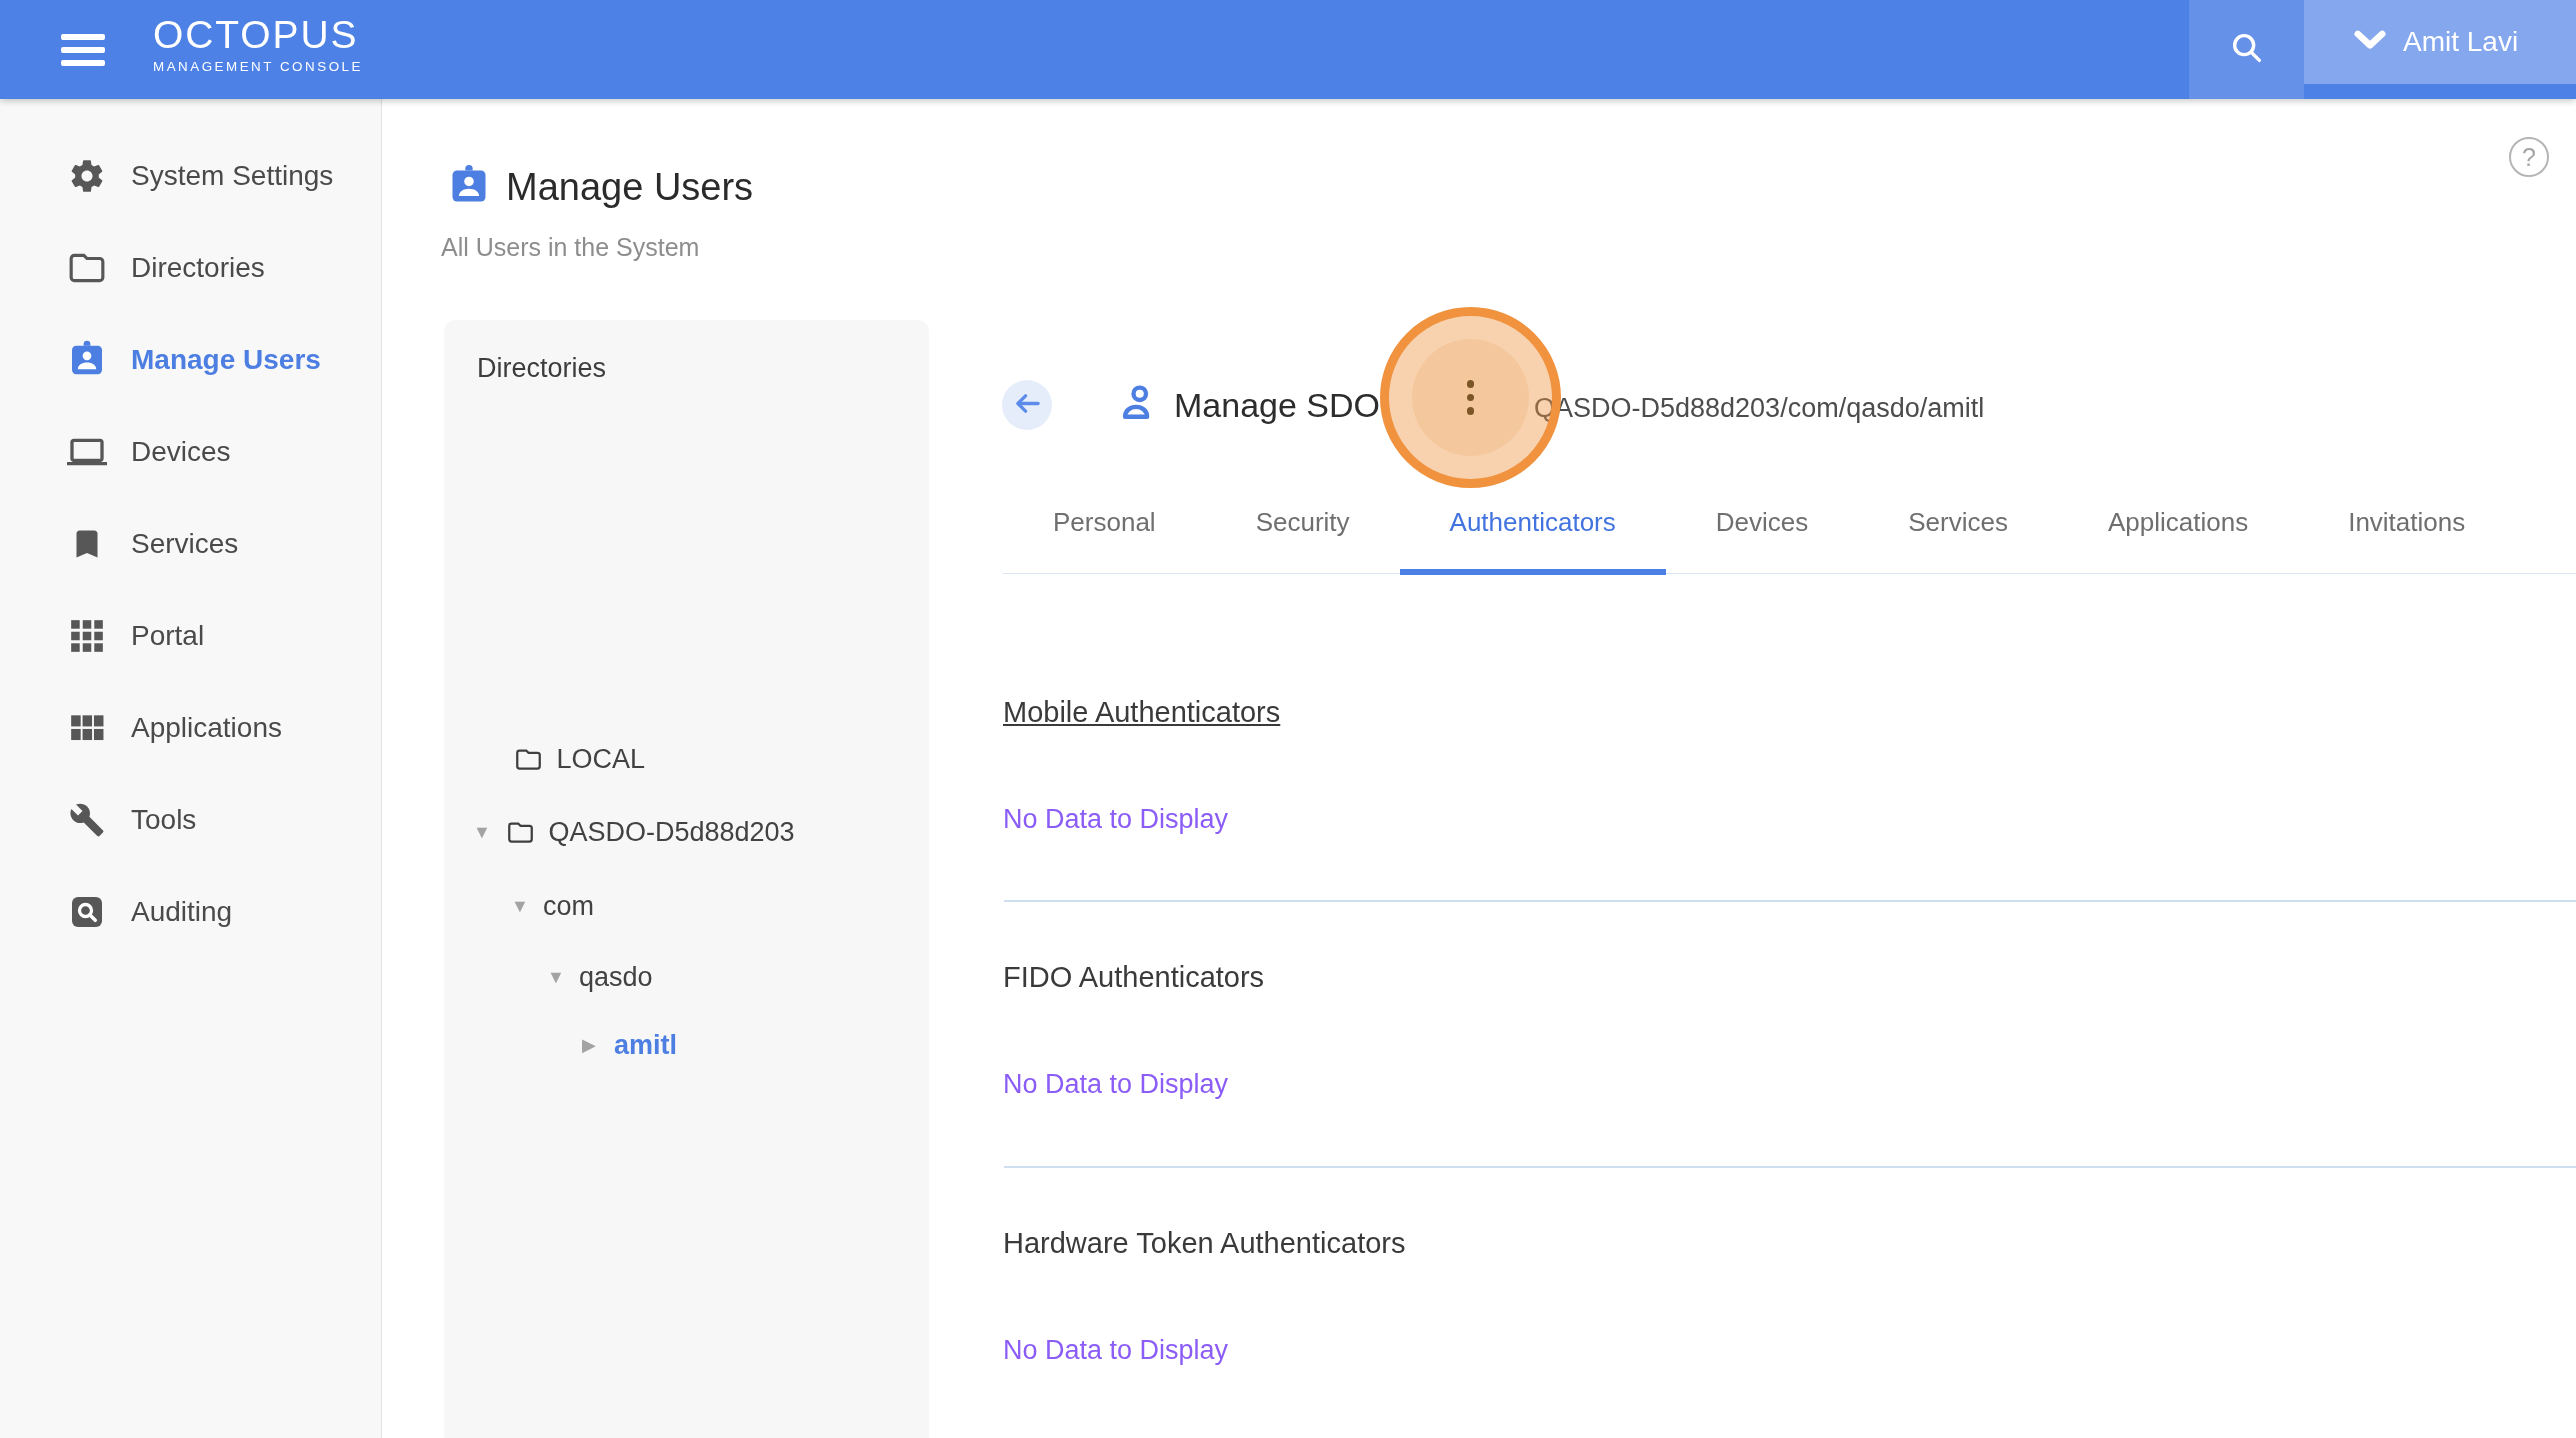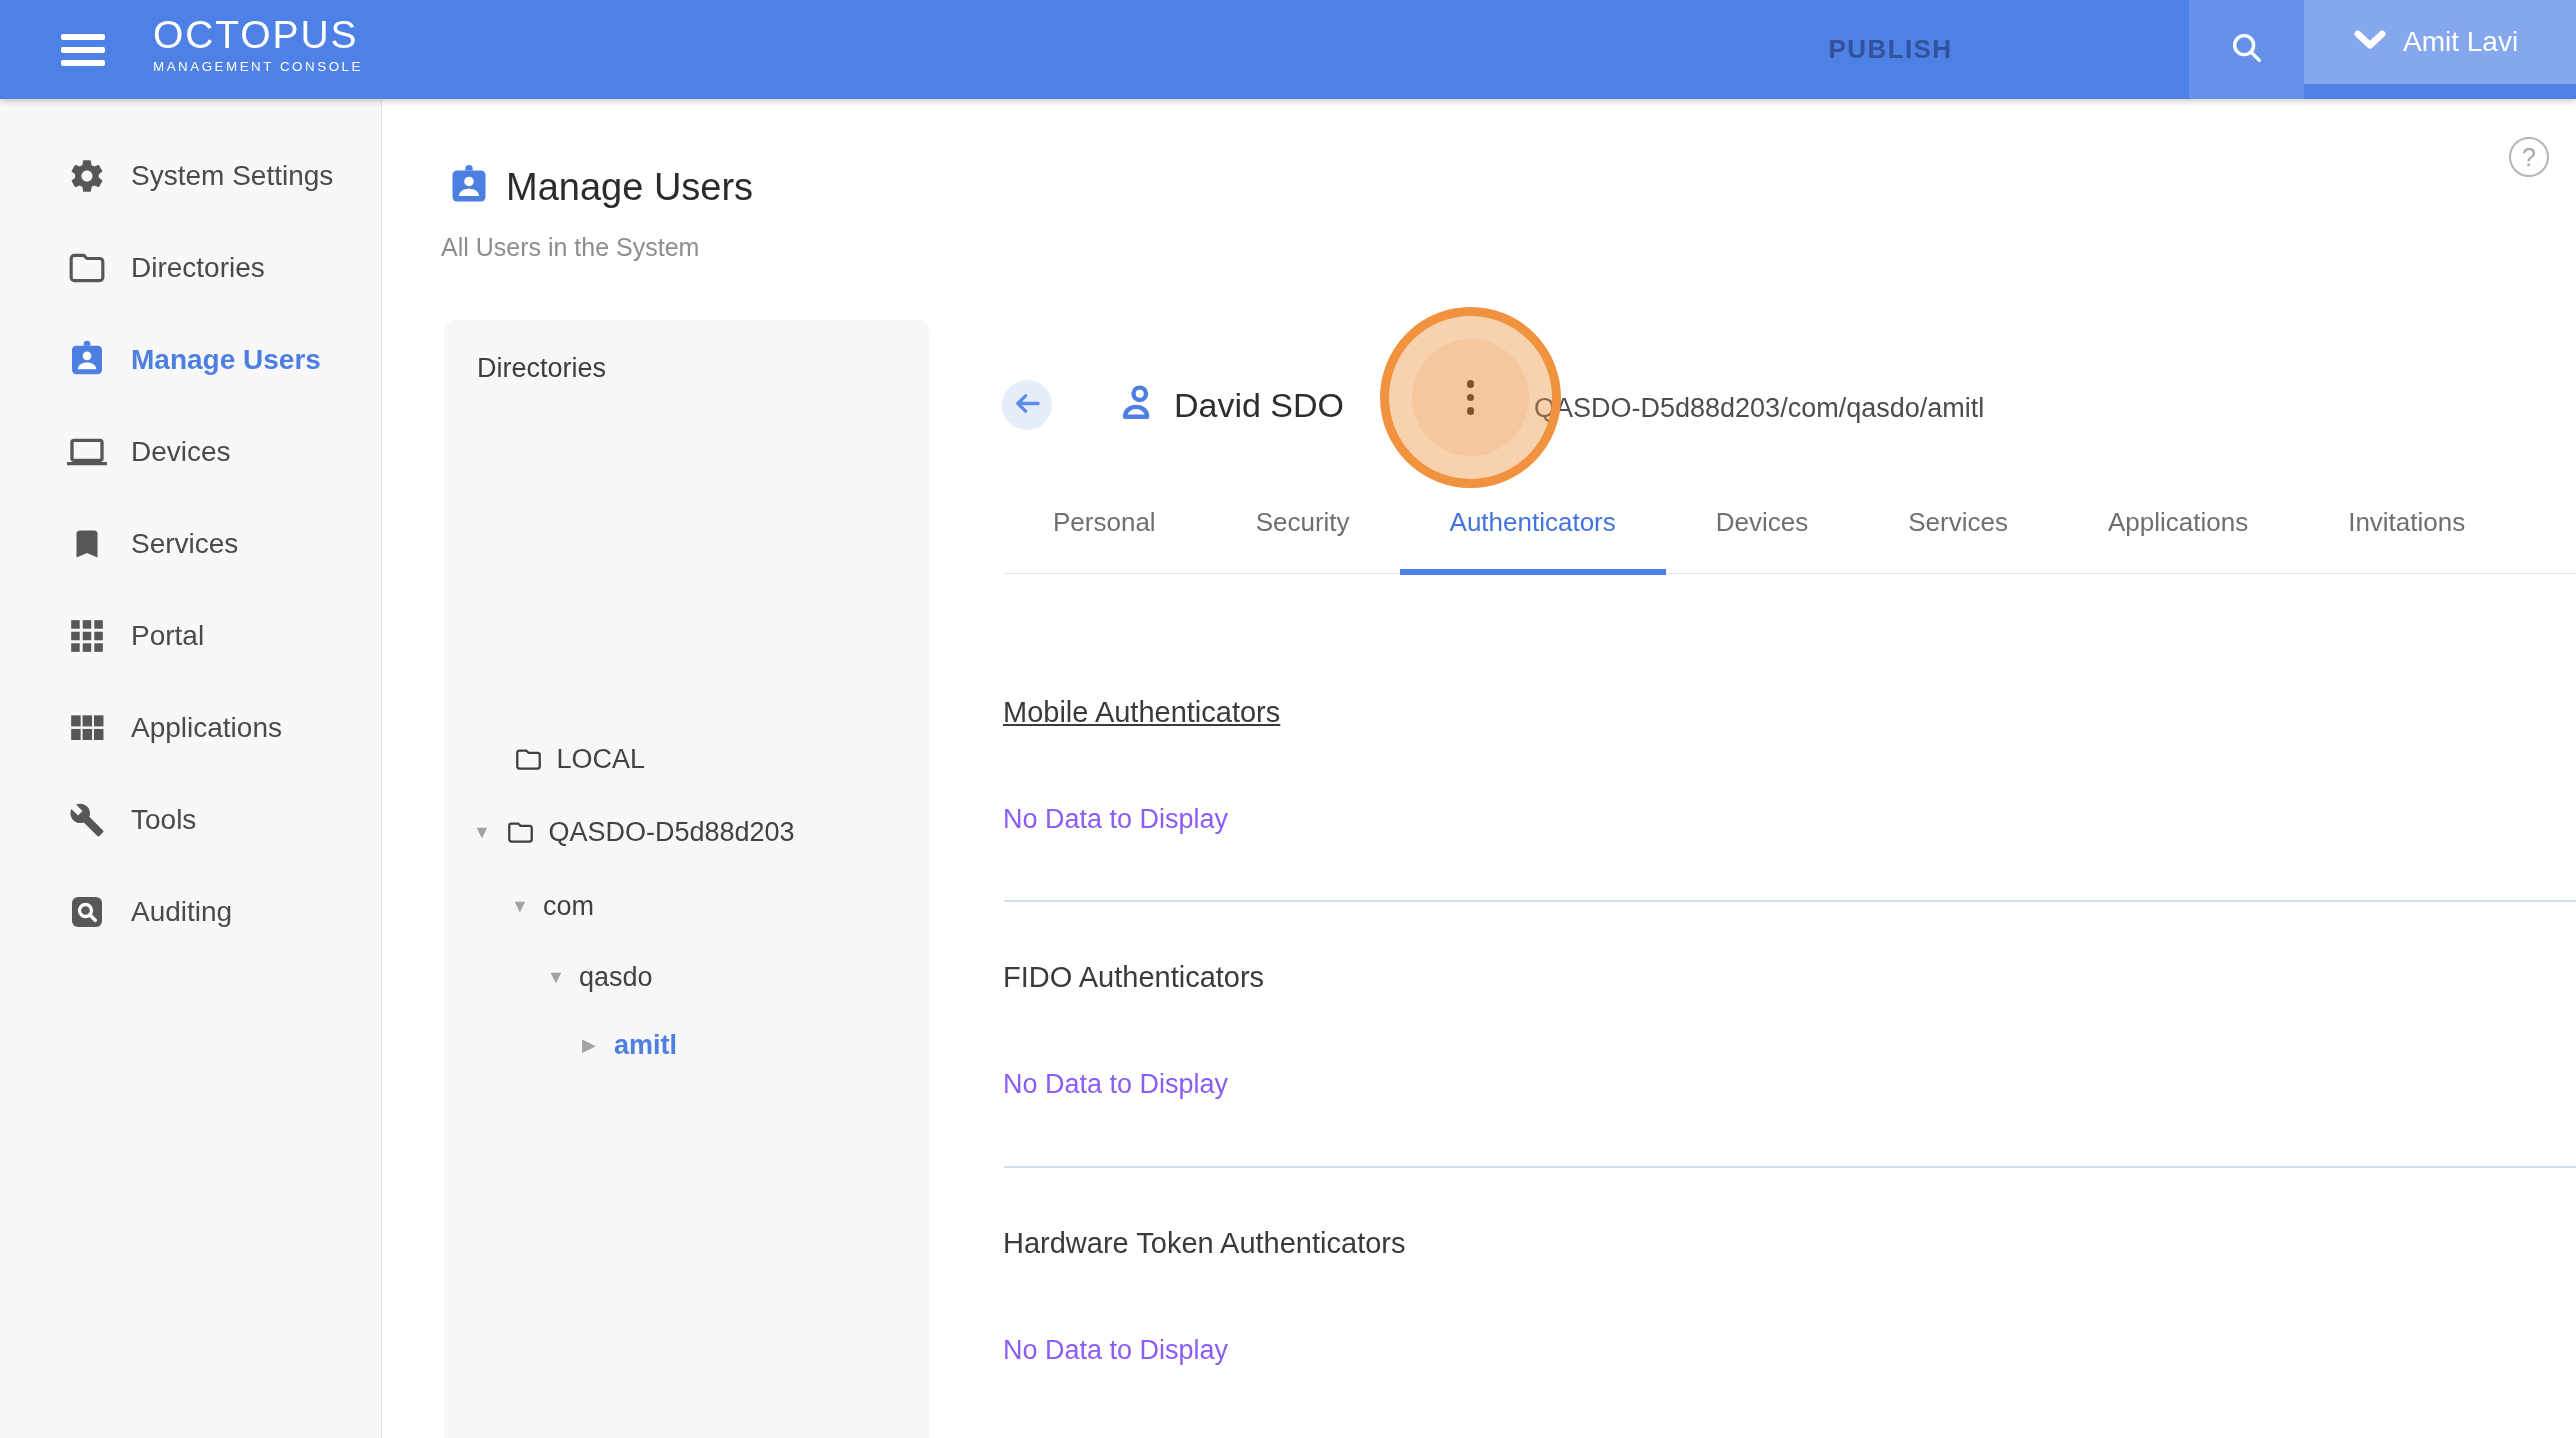--- a/index.html
+++ b/index.html
@@ -82,21 +82,20 @@
   <div class="header">
     <div class="hamburger">
         <span></span>
         <span></span>
         <span></span>
       </div>
     <div class="logo">
       <div class="logo-title">OCTOPUS</div>
       <div class="logo-sub">MANAGEMENT CONSOLE</div>
     </div>
-    <div class="publish">PUBLISH</div>
     <div class="search-block">
       <span>
         <svg width="38" height="38" viewBox="0 0 40 40">
             <circle cx="17" cy="17" r="10" fill="none" stroke="#ffffff" stroke-width="3.6"></circle>
             <line x1="24.5" y1="24.5" x2="33" y2="33" stroke="#ffffff" stroke-width="3.6" stroke-linecap="round"></line>
           </svg>
       </span>
     </div>
     <div class="user-block">
       <span>
@@ -269,21 +268,21 @@
           <polyline points="13,5 5,13 13,21" fill="none" stroke="#5c8be9" stroke-width="3.4" stroke-linecap="round" stroke-linejoin="round"></polyline>
         </svg>
     </span>
   </div>
   <span class="person-icon">
     <svg width="44" height="46" viewBox="0 0 24 24">
         <circle cx="13.5" cy="7" r="3.4" fill="none" stroke="#4d7fe2" stroke-width="2.4"></circle>
         <path d="M5.5 19.5c0-3.4 2.8-5.4 6-5.4s6 2 6 5.4z" fill="none" stroke="#4d7fe2" stroke-width="2.4" stroke-linejoin="round"></path>
       </svg>
   </span>
-  <div class="user-detail-name">David SDO</div>
+  <div class="user-detail-name">Manage SDO</div>
   <div class="user-detail-path">QASDO-D5d88d203/com/qasdo/amitl</div>
 
   <div class="highlight-circle">
     <div class="kebab">
         <i></i>
         <i></i>
         <i></i>
       </div>
   </div>
 

